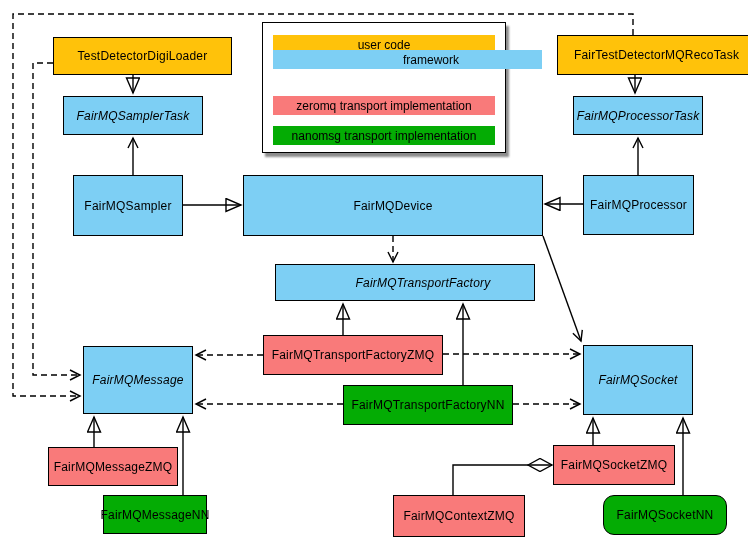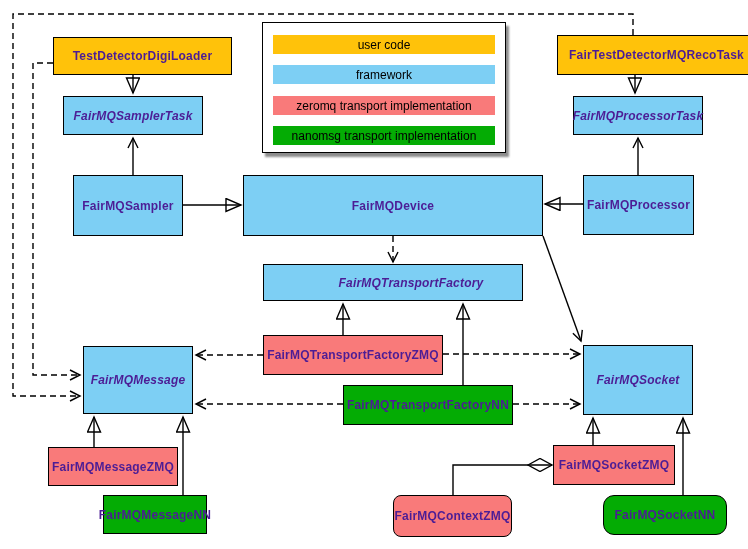--- a/index.html
+++ b/index.html
@@ -3,40 +3,40 @@
 <meta charset="utf-8">
 <style>
   html,body{margin:0;padding:0;background:#fff;}
   #canvas{
     position:relative;width:748px;height:549px;background:#ffffff;overflow:hidden;
     font-family:"Liberation Sans","DejaVu Sans",sans-serif;
   }
   .node{
     position:absolute;border:1.4px solid #000;box-sizing:border-box;
     display:flex;align-items:center;justify-content:center;
-    font-size:12px;font-weight:bold;color:#4c1d95;text-align:center;
+    font-size:12px;font-weight:normal;color:#000000;text-align:center;
     white-space:nowrap;letter-spacing:.2px;
   }
   .abstract{font-style:italic;}
   .c-user{background:#FFC20A;}
   .c-framework{background:#7DCFF4;}
   .c-zeromq{background:#F97A7A;}
   .c-nanomsg{background:#04AC04;}
   
   #legend{
     position:absolute;left:262px;top:22px;width:244px;height:131px;
     background:#fff;border:1.5px solid #000;box-sizing:border-box;
     box-shadow:3px 4px 2px rgba(0,0,0,0.45);
   }
   .legend-bar{
     position:absolute;left:10px;width:222px;height:19px;
     display:flex;align-items:center;justify-content:center;
     font-size:12px;color:#000;white-space:nowrap;
   }
-  #legend .b0{top:12px;} #legend .b1{top:42px;} #legend .b2{top:73px;} #legend .b3{top:103px;}
+  #legend .b0{top:12px;} #legend .b1{top:27px;padding-left:47px;} #legend .b2{top:73px;} #legend .b3{top:103px;}
   svg#edges{position:absolute;left:0;top:0;pointer-events:none;}
   svg#edges path, svg#edges line, svg#edges polyline{stroke:#000;stroke-width:1.4;fill:none;}
   svg#edges .dash{stroke-dasharray:6 4;}
 </style>
 </head>
 <body>
 
 <div id="canvas">
 
   <div class="node c-user" style="left:53px;top:37px;width:179px;height:38px;">TestDetectorDigiLoader</div>
@@ -46,35 +46,35 @@
   <div class="node c-framework abstract" style="left:63px;top:96px;width:140px;height:39px;">FairMQSamplerTask</div>
 
   <div class="node c-framework abstract" style="left:573px;top:96px;width:130px;height:39px;">FairMQProcessorTask</div>
 
   <div class="node c-framework" style="left:73px;top:175px;width:110px;height:61px;">FairMQSampler</div>
 
   <div class="node c-framework" style="left:243px;top:175px;width:300px;height:61px;">FairMQDevice</div>
 
   <div class="node c-framework" style="left:583px;top:175px;width:111px;height:60px;">FairMQProcessor</div>
 
-  <div class="node c-framework abstract" style="left:263px;top:264px;width:260px;height:37px;padding-left:36px;">FairMQTransportFactory</div>
+  <div class="node c-framework abstract" style="left:275px;top:264px;width:260px;height:37px;padding-left:36px;">FairMQTransportFactory</div>
 
   <div class="node c-zeromq" style="left:263px;top:335px;width:180px;height:40px;">FairMQTransportFactoryZMQ</div>
 
   <div class="node c-nanomsg" style="left:343px;top:385px;width:170px;height:40px;">FairMQTransportFactoryNN</div>
 
   <div class="node c-framework abstract" style="left:83px;top:346px;width:110px;height:68px;">FairMQMessage</div>
 
   <div class="node c-framework abstract" style="left:583px;top:345px;width:110px;height:70px;">FairMQSocket</div>
 
   <div class="node c-zeromq" style="left:48px;top:447px;width:130px;height:39px;">FairMQMessageZMQ</div>
 
   <div class="node c-nanomsg" style="left:103px;top:495px;width:104px;height:39px;">FairMQMessageNN</div>
 
-  <div class="node c-zeromq" style="left:393px;top:495px;width:119px;height:42px;border-radius:8px;">FairMQContextZMQ</div>
+  <div class="node c-zeromq" style="left:393px;top:495px;width:132px;height:42px;">FairMQContextZMQ</div>
 
   <div class="node c-zeromq" style="left:553px;top:445px;width:122px;height:40px;">FairMQSocketZMQ</div>
 
   <div class="node c-nanomsg" style="left:603px;top:495px;width:124px;height:40px;border-radius:11px;">FairMQSocketNN</div>
 
   <div id="legend">
     <div class="legend-bar b0 c-user">user code</div>
     <div class="legend-bar b1 c-framework">framework</div>
     <div class="legend-bar b2 c-zeromq">zeromq transport implementation</div>
     <div class="legend-bar b3 c-nanomsg">nanomsg transport implementation</div>

